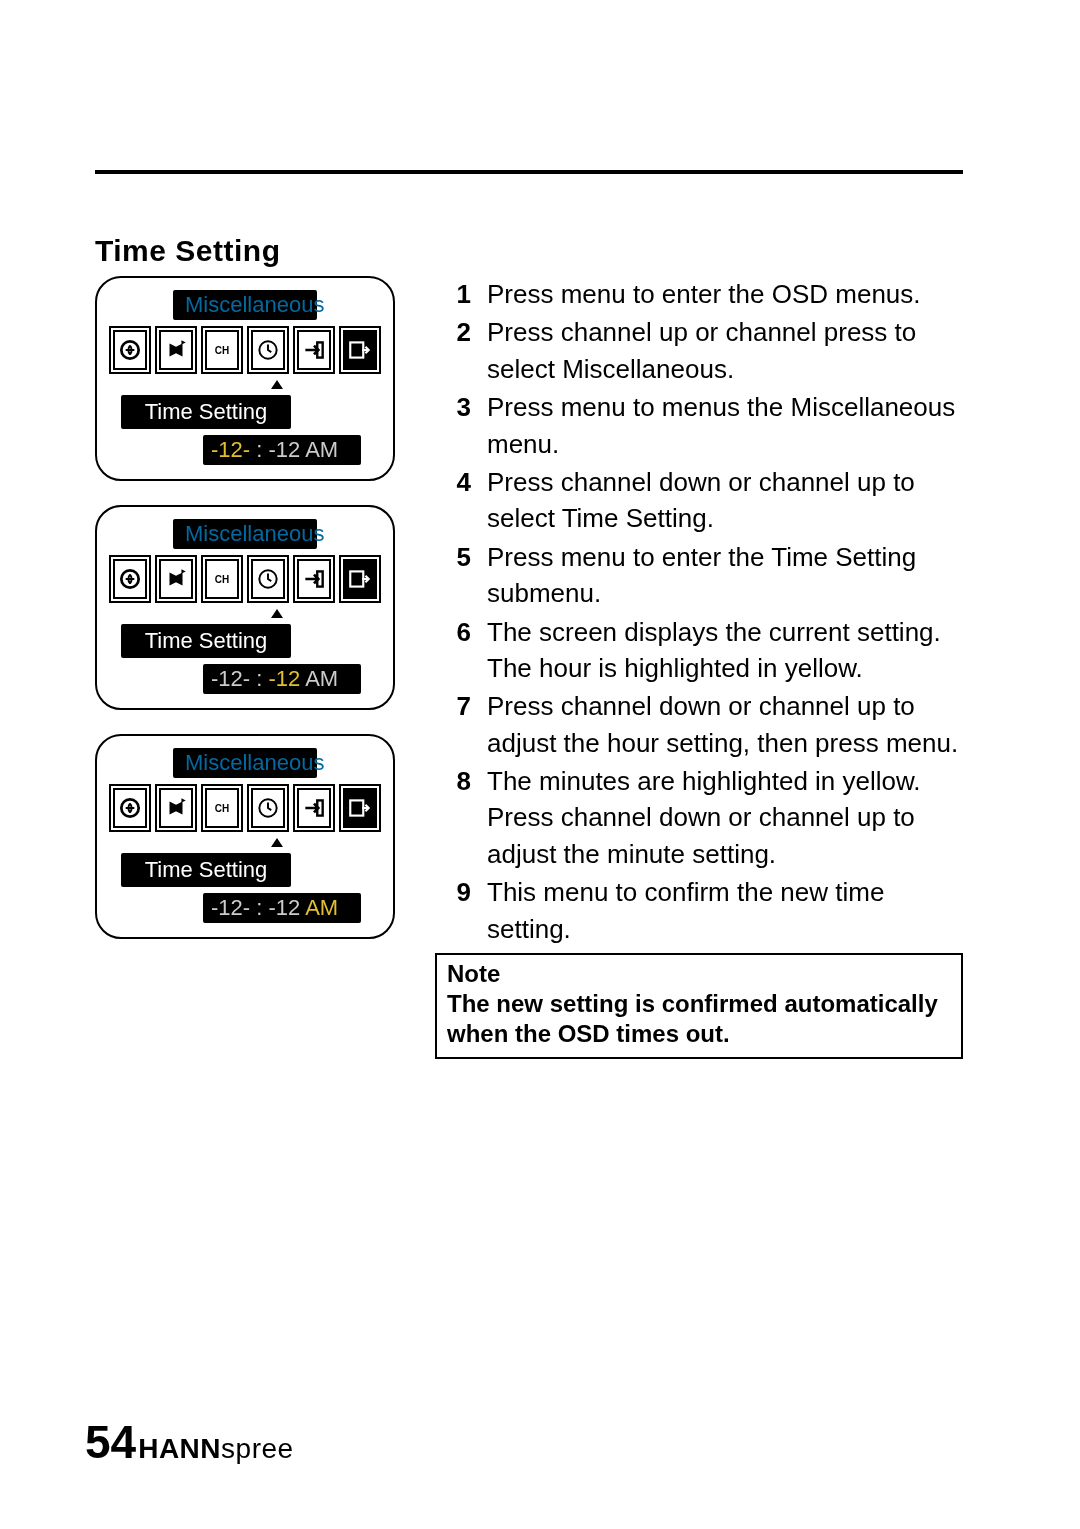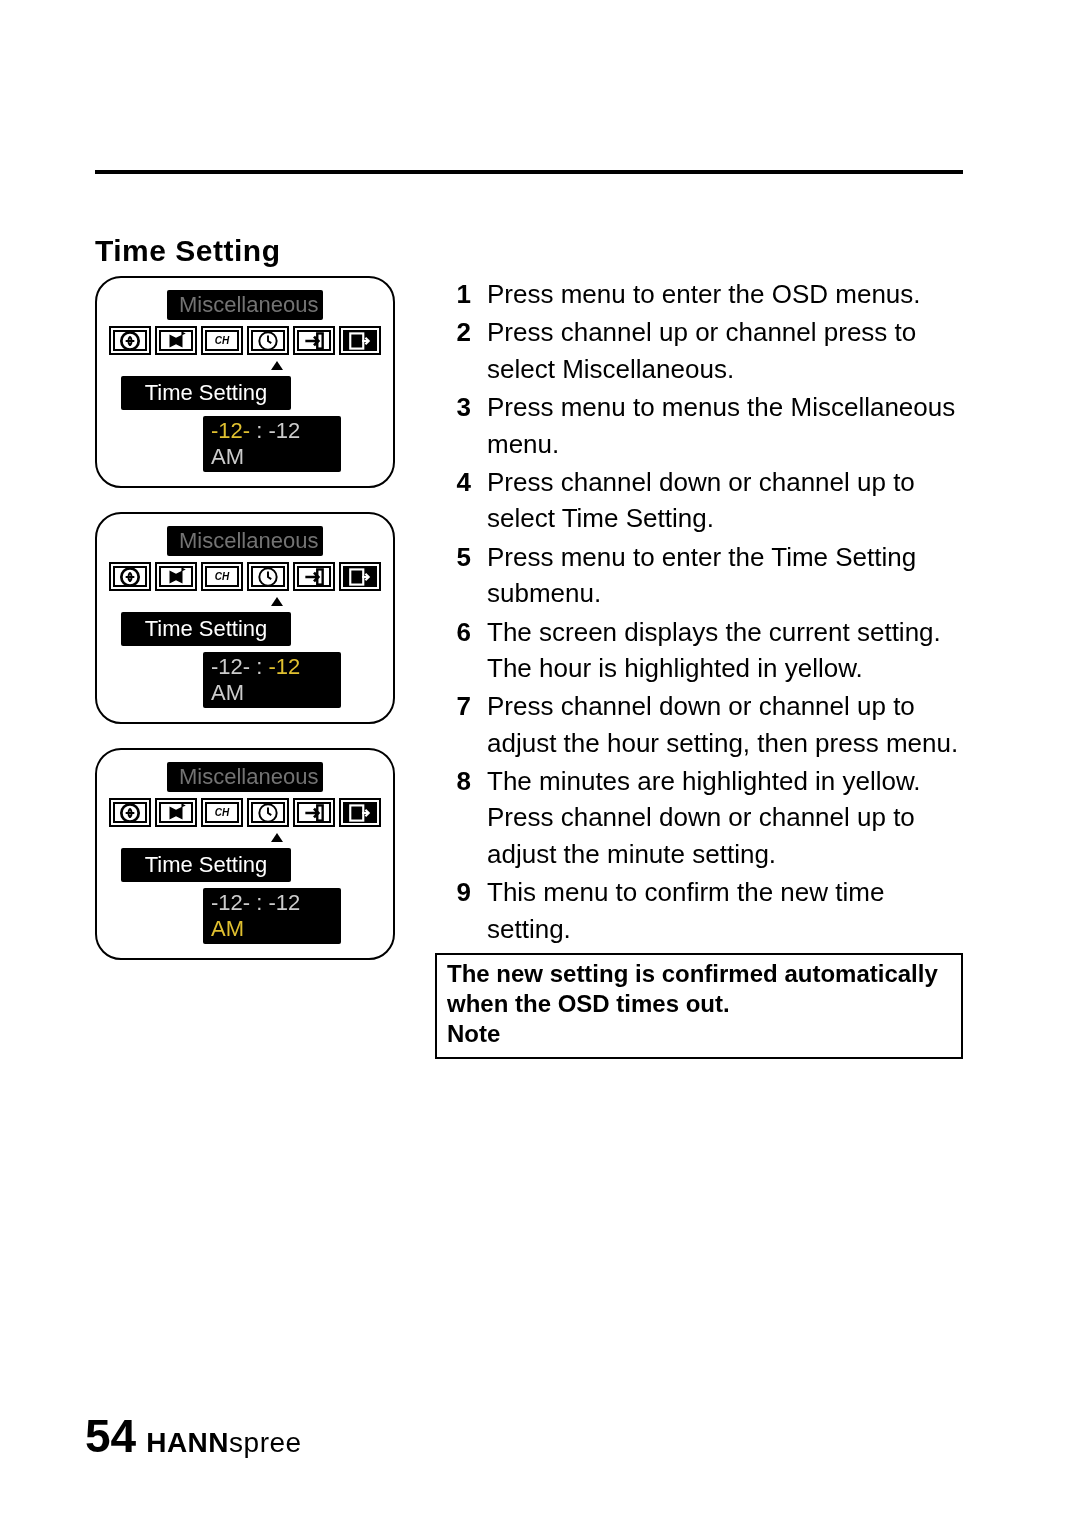--- a/index.html
+++ b/index.html
@@ -48,66 +48,65 @@
   
   .osd {
     border: 2px solid #000;
     border-radius: 26px;
     padding: 10px 12px 14px 12px;
     width: 300px;
     background: #fff;
   }
   .osd-title {
     background: #000;
-    color: #737373;
+    color: #0369a1;
     font-size: 22px;
     padding: 2px 12px;
-    width: 156px;
+    width: 144px;
     margin: 2px auto 6px auto;
     text-align: center;
     border-radius: 2px;
   }
   .icon-row {
     display: flex;
     gap: 3px;
     justify-content: space-between;
     margin-bottom: 10px;
   }
   .ico {
     width: 42px;
-    height: 29px;
+    height: 48px;
     border: 2px solid #000;
     background: #fff;
     display: flex;
     align-items: center;
     justify-content: center;
     font-size: 10px;
     position: relative;
-    font-style: italic;
   }
   .ico.dbl { box-shadow: inset 0 0 0 2px #fff, inset 0 0 0 4px #000; }
   .ico.inverted { background:#000; color:#fff; }
   .ico svg { width: 26px; height: 26px; }
 
   .osd-label {
     background: #000;
     color: #fff;
     font-size: 22px;
     padding: 4px 12px;
     width: 170px;
     margin: 6px 0 6px 12px;
     text-align: center;
     border-radius: 2px;
   }
   .osd-value {
     background: #000;
     color: #ccc;
     font-size: 22px;
     padding: 2px 8px;
-    width: 138px;
+    width: 158px;
     margin-left: 94px;
     text-align: left;
     border-radius: 2px;
   }
   .osd-value .hour { color:#ccc; }
   .osd-value .minute { color:#ccc; }
   .osd-value .hl { color:#e0c030; }
   .caret-up {
     width: 0; height: 0;
     border-left: 6px solid transparent;
@@ -142,24 +141,24 @@
     margin-top: 6px;
     padding: 4px 10px 8px 10px;
     font-size: 24px;
     font-weight: bold;
     line-height: 1.25;
   }
 
   .footer {
     position: absolute;
     left: 85px;
-    bottom: 66px;
+    bottom: 60px;
     display: flex;
     align-items: baseline;
-    gap: 10px;
+    gap: 2px;
   }
   .page-num {
     font-size: 46px;
     font-weight: 900;
     font-family: "Arial Black", Arial, sans-serif;
   }
   .brand {
     font-size: 28px;
     letter-spacing: 0.5px;
   }
@@ -344,22 +343,22 @@
             <span class="num">8</span>
             <span class="txt">The minutes are highlighted in yellow. Press channel down or channel up to adjust the minute setting.</span>
           </li>
         <li>
             <span class="num">9</span>
             <span class="txt">This menu to confirm the new time setting.</span>
           </li>
       </ol>
 
       <div class="note-box">
+        <div>Note</div>
         <div>The new setting is confirmed automatically when the OSD times out.</div>
-        <div>Note</div>
       </div>
     </div>
   </div>
 </div>
 
 <div class="footer">
   <span class="page-num">54</span>
   <span class="brand"><b>HANN</b><span>spree</span></span>
 </div>
 

